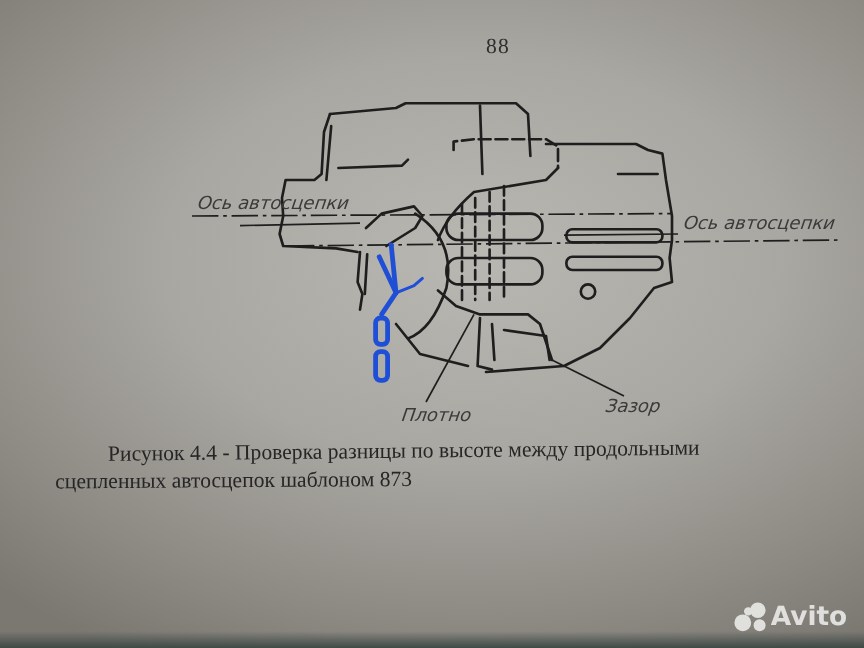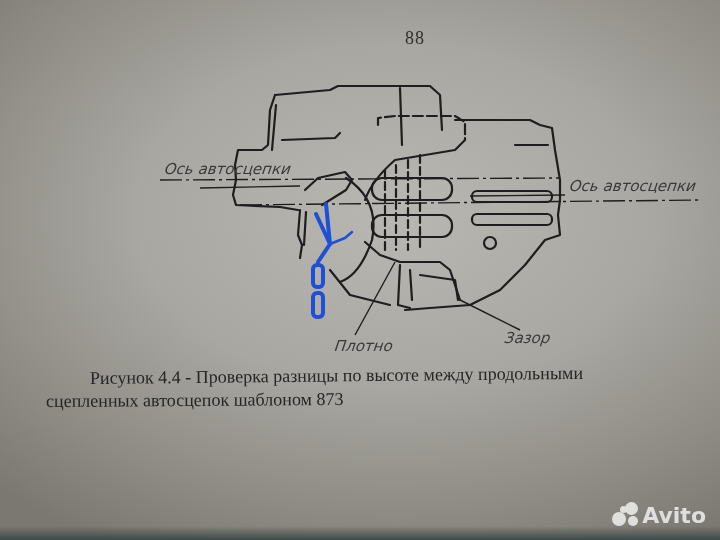--- a/index.html
+++ b/index.html
@@ -31,21 +31,21 @@
   .axis-right { left: 570px; top: 177px; }
   .label-plotno { left: 335px; top: 337px; }
   .label-zazor { left: 505px; top: 329px; }
   .caption {
     position: absolute; font-size: 18px; color: #262626; white-space: nowrap;
   }
   .caption-1 { left: 90px; top: 368px; transform: rotate(-0.6deg); transform-origin: left center; }
   .caption-2 { left: 46px; top: 391px; transform: rotate(-0.4deg); transform-origin: left center; }
   .watermark {
     position: absolute; right: 14px; bottom: 12px;
-    display: flex; align-items: center; gap: 0;
+    display: flex; gap: 0;
     color: #e8e8e6; font-family: "DejaVu Sans", sans-serif; font-weight: bold;
     font-size: 22px; opacity: 0.92;
   }
   .wm-dots { position: relative; width: 30px; height: 26px; }
   .wm-dots span { position: absolute; background: #e8e8e6; border-radius: 50%; }
 </style>
 </head>
 <body>
 
 <div class="screen"></div>

